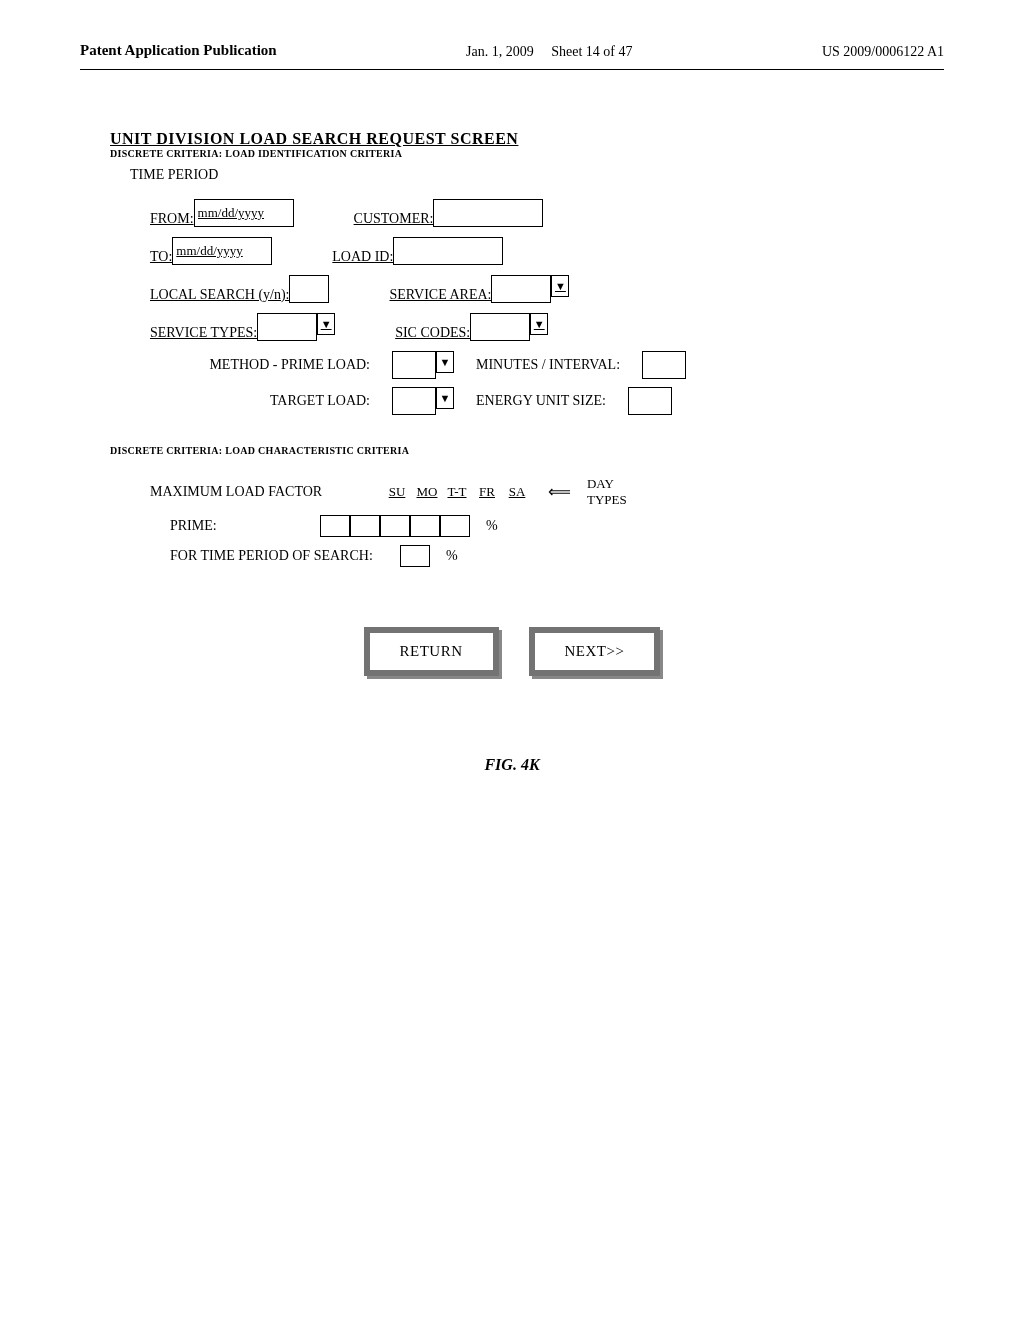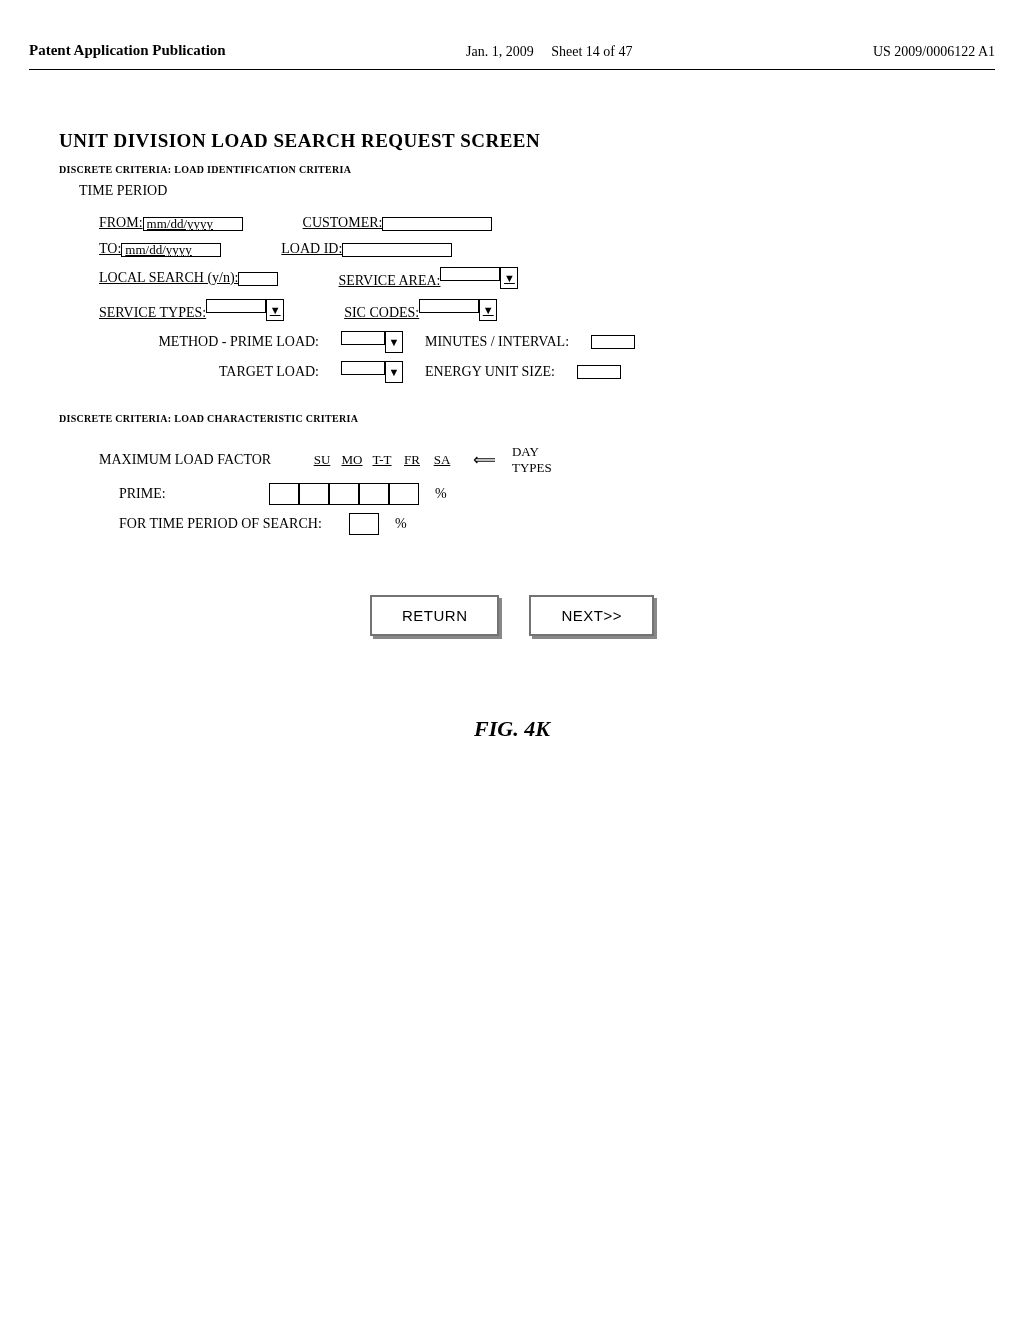--- a/index.html
+++ b/index.html
@@ -9,21 +9,21 @@
       font-family: 'Times New Roman', Times, serif;
       width: 1024px;
       min-height: 1320px;
       position: relative;
       color: #000;
     }
 
     .page {
       width: 1024px;
       min-height: 1320px;
-      padding: 40px 29px;
+      padding: 40px 80px;
       position: relative;
     }
 
     
     .header {
       display: flex;
       justify-content: space-between;
       align-items: flex-start;
       border-bottom: 1px solid #000;
       padding-bottom: 8px;
@@ -47,23 +47,23 @@
       text-align: right;
       padding-top: 4px;
     }
 
     
     .content {
       padding: 0 30px;
     }
 
     .title {
-      font-size: 19px;
+      font-size: 16px;
       font-weight: bold;
-      margin-bottom: 12px;
+      text-decoration: underline;
       letter-spacing: 0.5px;
     }
 
     .section-heading {
       font-size: 10px;
       font-weight: bold;
       margin-bottom: 8px;
       letter-spacing: 0.3px;
     }
 
@@ -73,21 +73,21 @@
       margin-left: 20px;
       margin-bottom: 16px;
     }
 
     .form-section {
       margin-bottom: 30px;
     }
 
     .form-input {
       border: 1px solid #000;
-      height: 14px;
+      height: 28px;
       display: inline-block;
       background: #fff;
       font-family: 'Times New Roman', serif;
       font-size: 13px;
       padding: 0 3px;
     }
 
     .input-date {
       width: 100px;
     }
@@ -183,21 +183,21 @@
 
     .mlf-section {
       margin-top: 20px;
     }
 
     .mlf-header-row {
       display: flex;
       align-items: center;
       margin-left: 40px;
       margin-bottom: 8px;
-      gap: 8px;
+      gap: 32px;
     }
 
     .mlf-label {
       font-size: 14px;
       min-width: 200px;
     }
 
     .day-types-header {
       display: flex;
       align-items: center;
@@ -268,34 +268,34 @@
     
     .buttons-row {
       display: flex;
       justify-content: center;
       gap: 30px;
       margin-top: 60px;
       margin-bottom: 60px;
     }
 
     .btn {
-      border: 2px solid #737373;
+      border: 6px solid #737373;
       padding: 10px 30px;
       font-size: 15px;
-      font-family: Liberation Sans, sans-serif;
+      font-family: Liberation Serif, serif;
       background: #fff;
       cursor: pointer;
       letter-spacing: 0.5px;
       box-shadow: 3px 3px 0 #888;
     }
 
     
     .fig-label {
       text-align: center;
-      font-size: 22px;
+      font-size: 16px;
       font-style: italic;
       font-weight: bold;
       margin-top: 80px;
     }
   </style>
 </head>
 <body>
 
 <div class="page">
 

